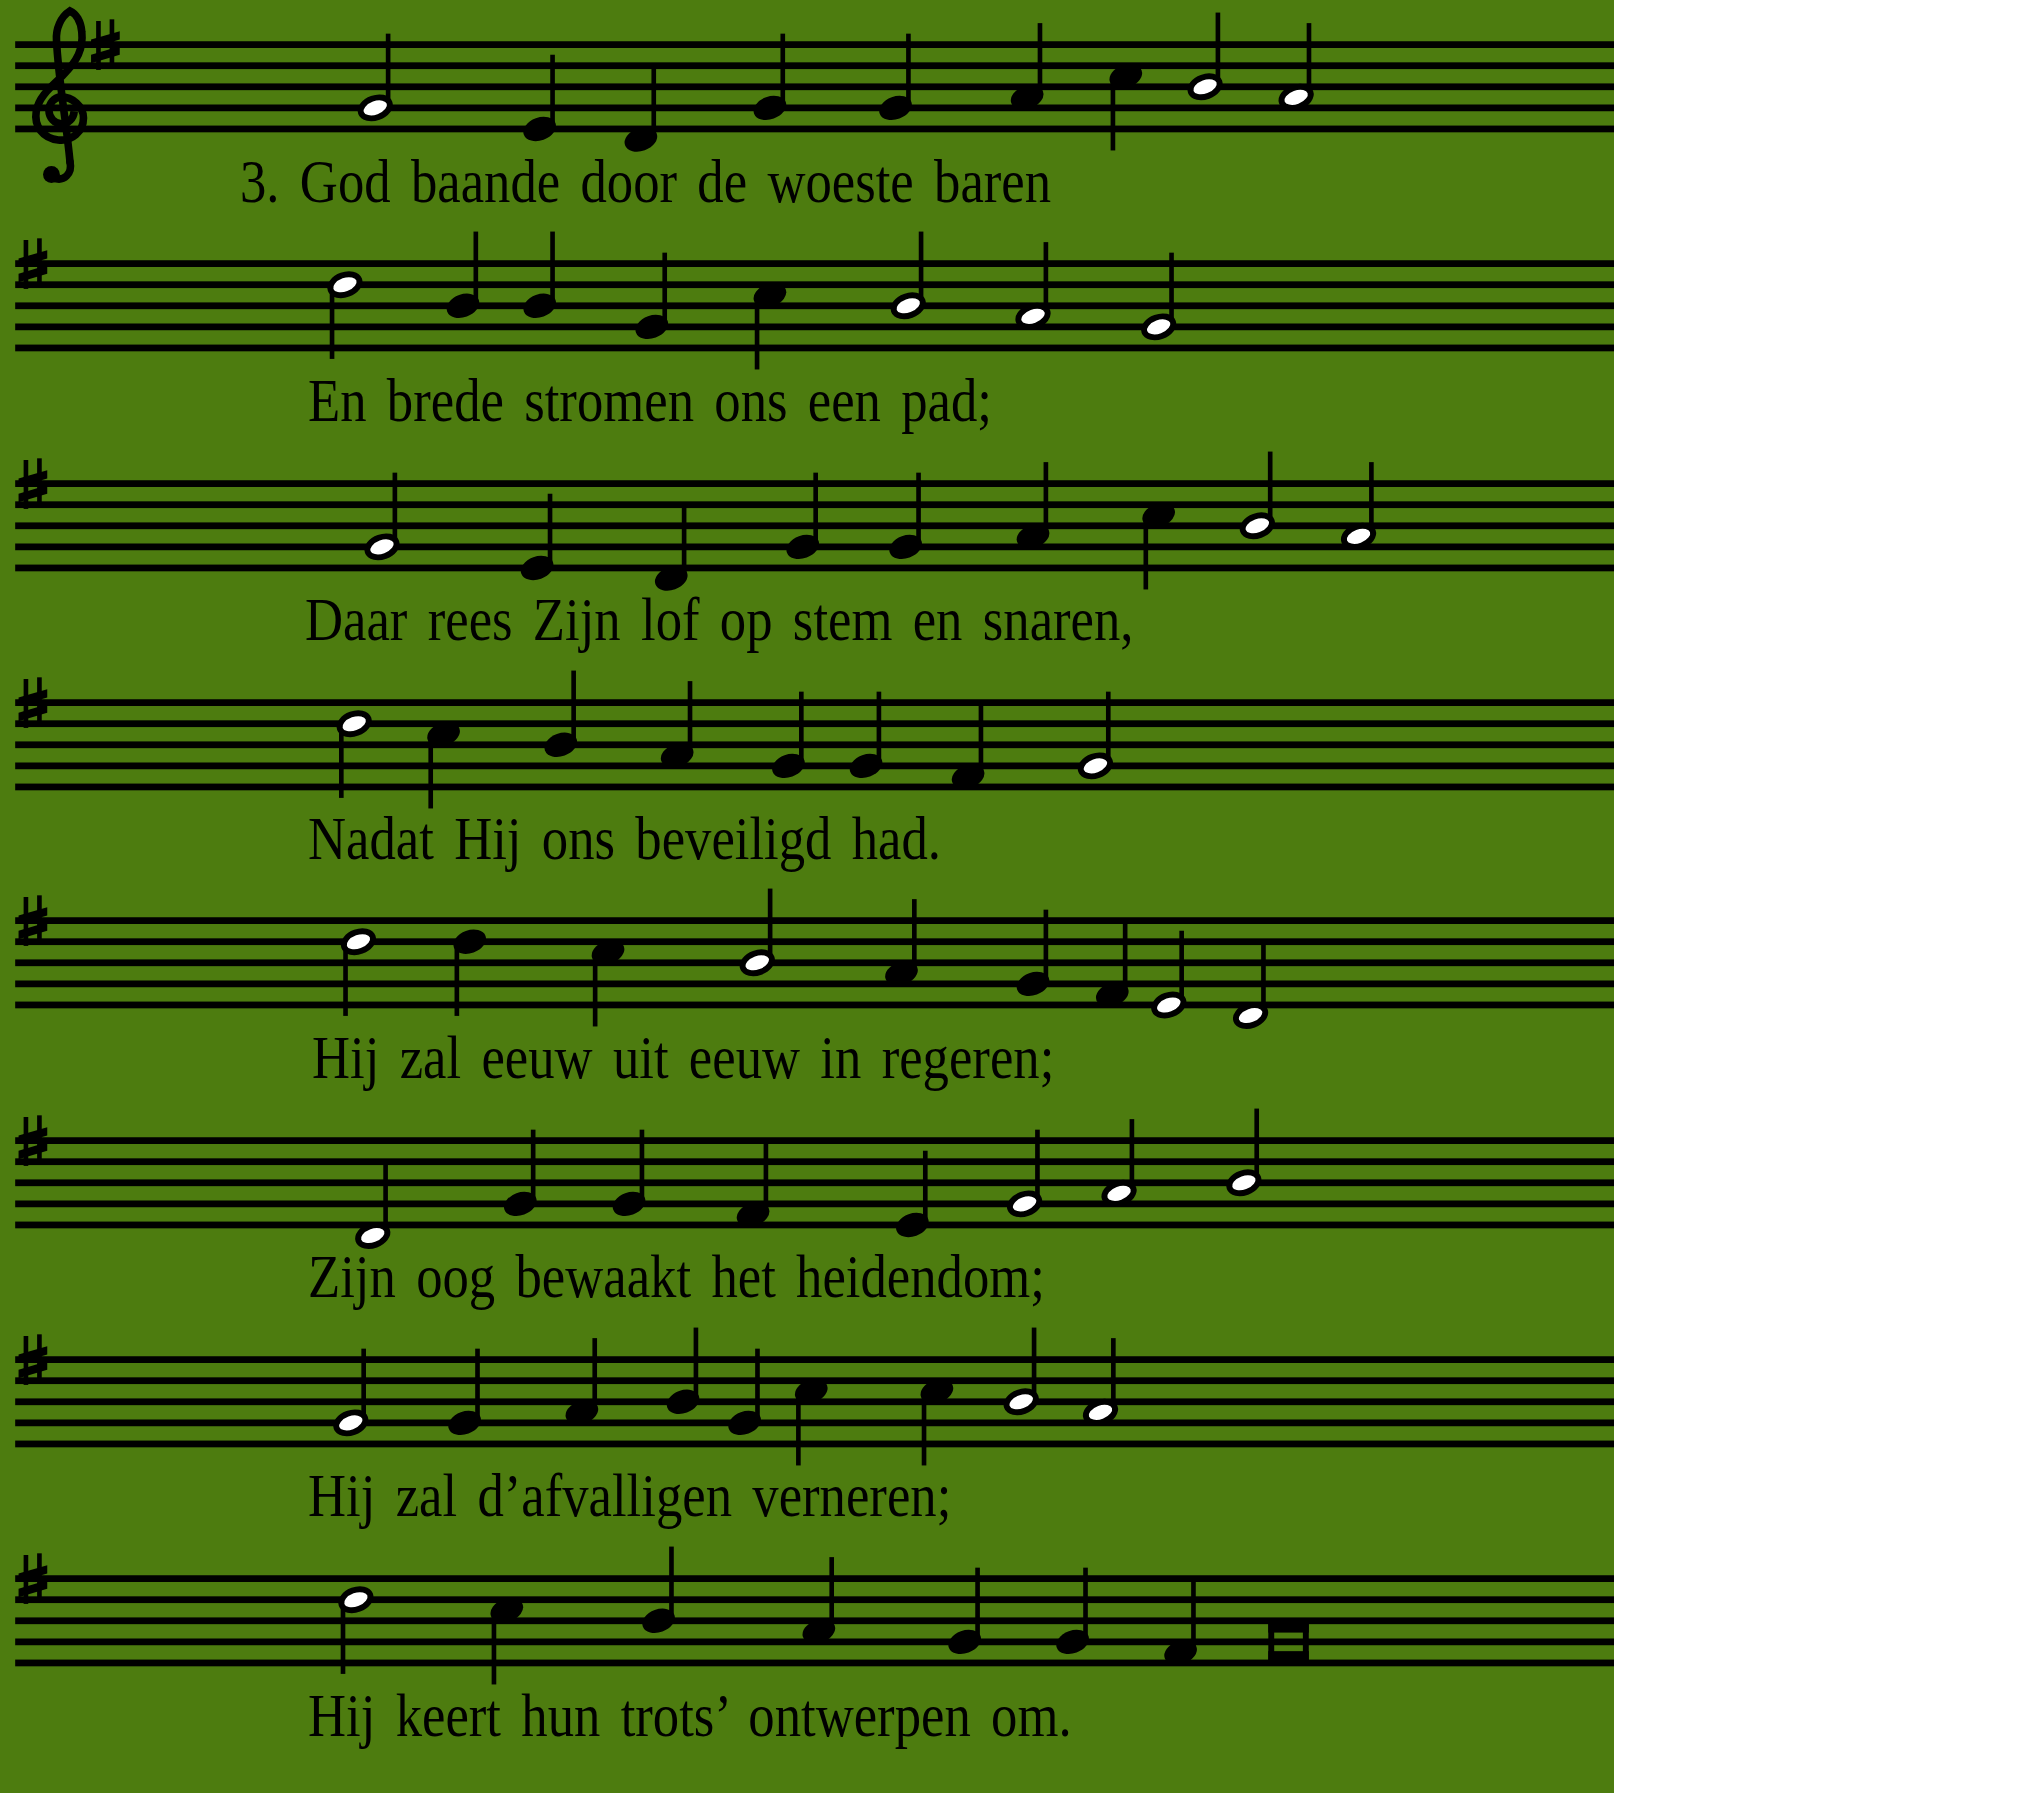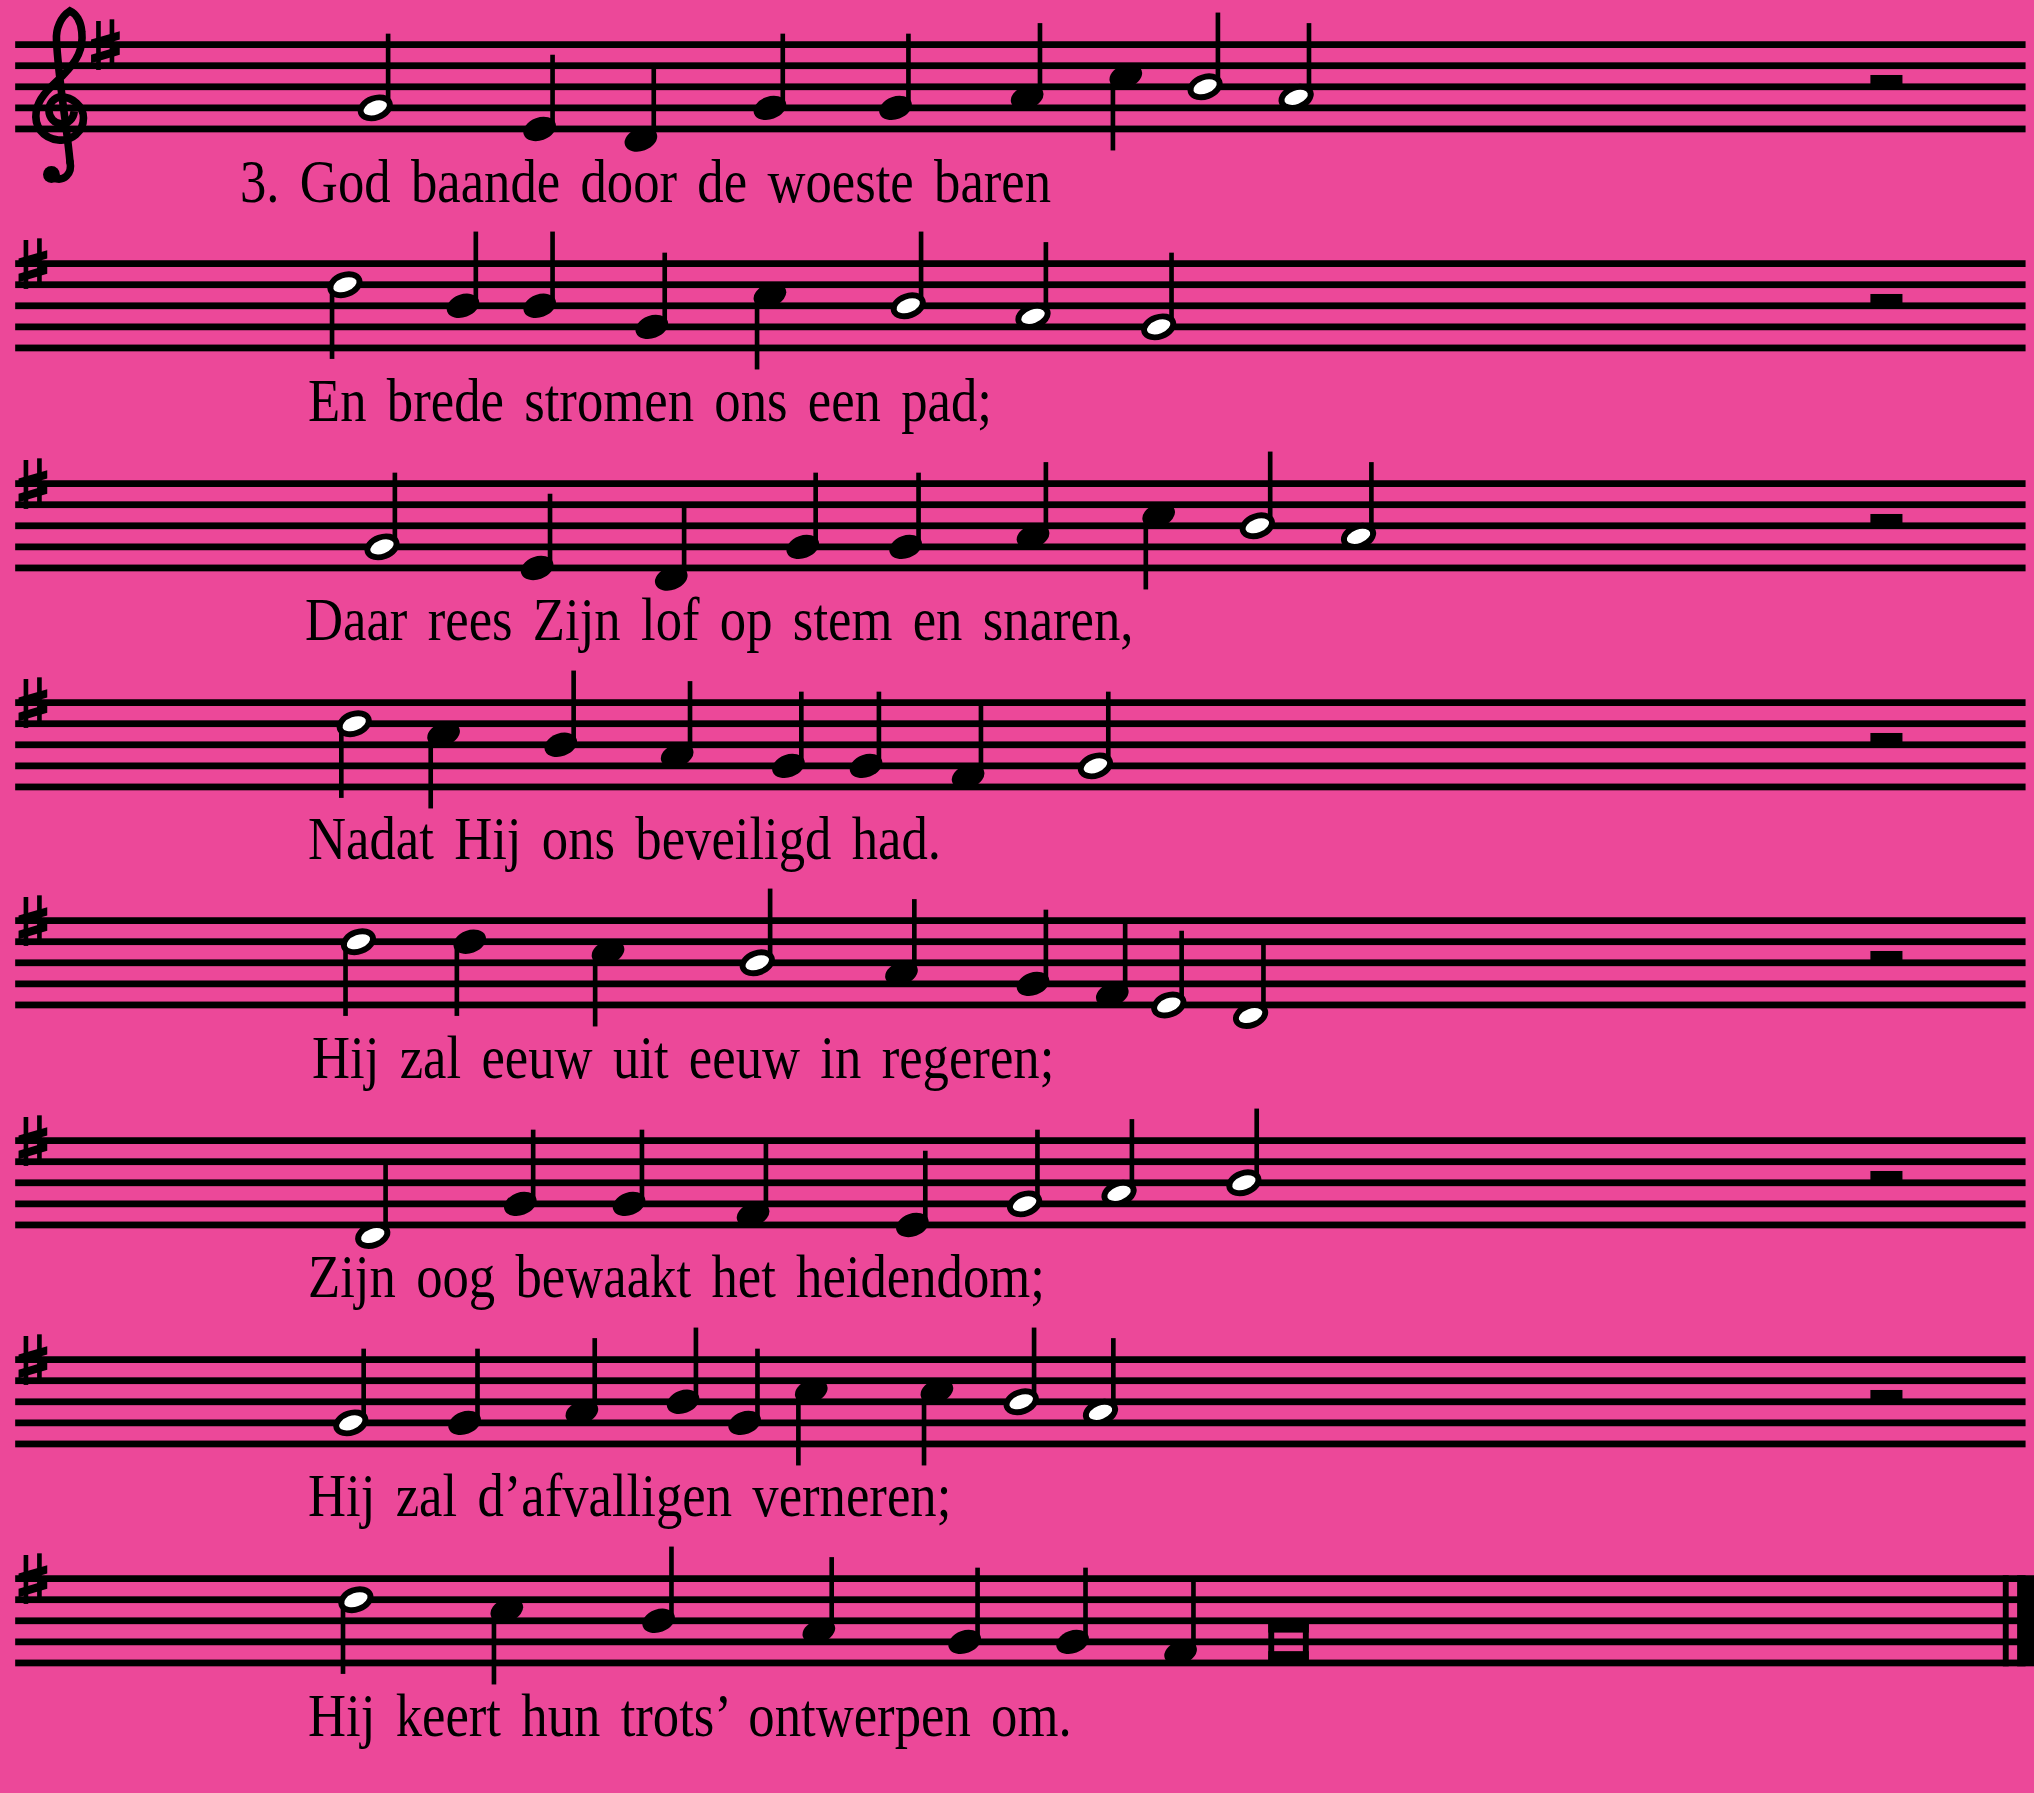--- a/index.html
+++ b/index.html
@@ -1,16 +1,16 @@
 <!DOCTYPE html>
 <html style="font-size:13.5px"><head>
 <meta charset="utf-8">
 <style>
   html,body{margin:0;padding:0;background:#ffffff;}
-  .page{position:relative;width:2034px;height:1794px;background:#ec4899;overflow:hidden;}
+  .page{position:relative;width:1614px;height:1794px;background:#4d7c0f;overflow:hidden;}
   svg.system{position:absolute;left:0;width:2034px;height:194px;pointer-events:none;}
   .lyric{
     position:absolute;
     font-family:"Liberation Serif", serif;
     font-size:62px;
     line-height:67px;
     color:#000;
     white-space:nowrap;
     word-spacing:8.4px;
     transform:scaleX(0.85);

